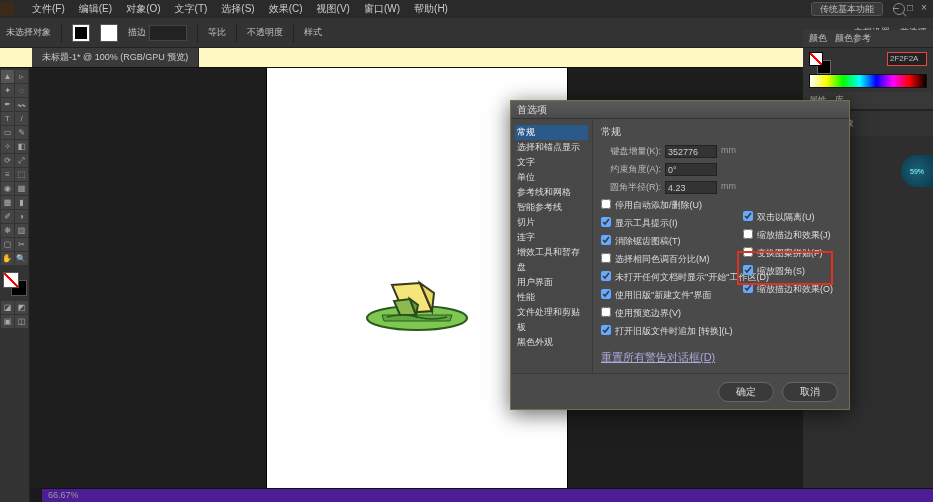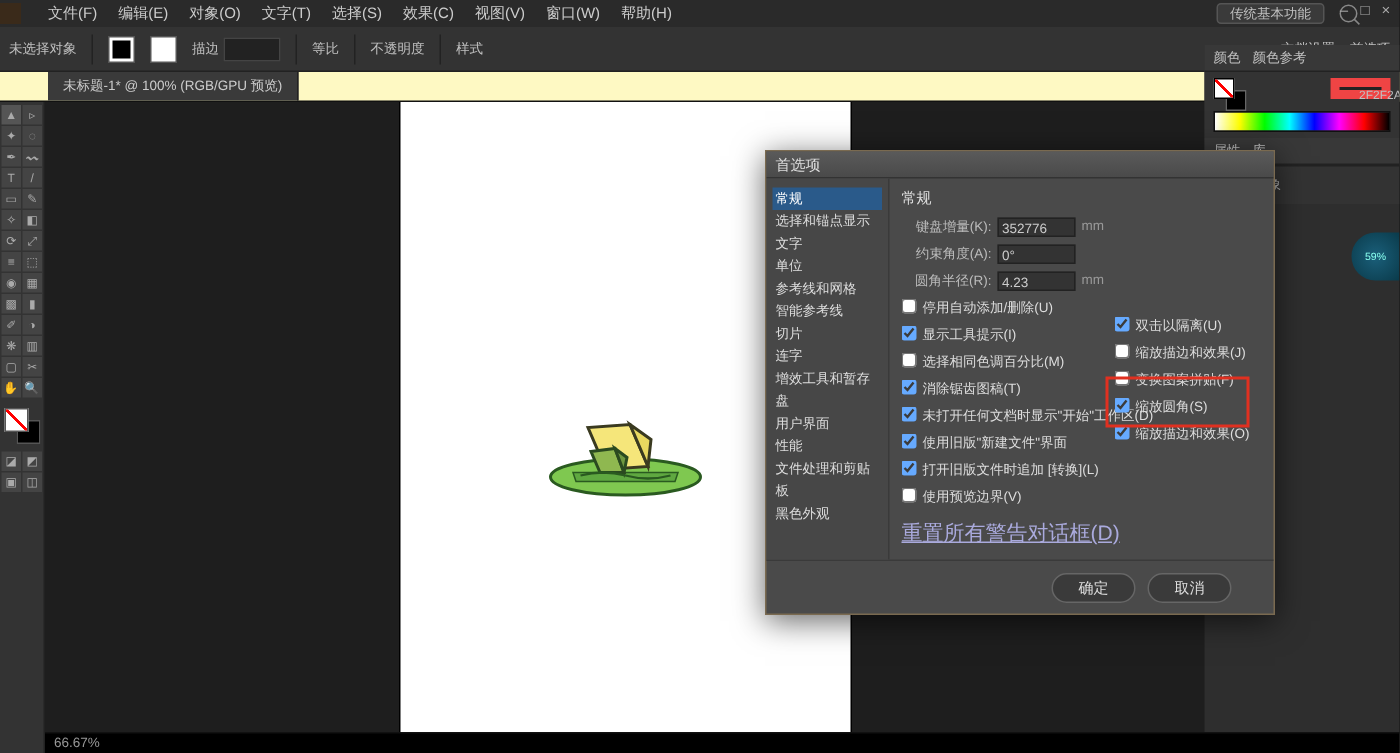--- a/index.html
+++ b/index.html
@@ -40,21 +40,21 @@
 .zongzi { position:absolute; left:50%; top:230px; transform:translate(-50%,-50%); }
 
 
 .rightcol { position:absolute; right:0; top:30px; width:130px; bottom:0; background:#2e2e2e; }
 .rightcol .hdr { height:18px; background:#383838; display:flex; align-items:center; padding:0 6px; gap:8px; font-size:9px; border-bottom:1px solid #222; }
 .spectrum { height:44px; position:relative; background:#333; }
 .spectrum .swatchpair { position:absolute; left:6px; top:4px; width:22px; height:22px; }
 .spectrum .swatchpair .a { position:absolute; width:14px; height:14px; background:#fff; border:1px solid #000; }
 .spectrum .swatchpair .a::after { content:""; position:absolute; inset:0; background:linear-gradient(45deg,transparent 45%,red 45%,red 55%,transparent 55%); }
 .spectrum .swatchpair .b { position:absolute; width:14px; height:14px; background:#000; border:1px solid #666; right:0; bottom:0; }
-.spectrum .hexfield { position:absolute; right:6px; top:4px; width:40px; height:14px; background:#222; border:6px solid #ef4444; font-size:8px; padding:1px 13px; }
+.spectrum .hexfield { position:absolute; right:6px; top:4px; width:40px; height:14px; background:#222; border:1px solid #ef4444; font-size:8px; padding:1px 2px; }
 .spectrum .ramp { position:absolute; left:6px; right:6px; bottom:4px; height:14px; background:linear-gradient(to right,#fff,#ff0,#0f0,#0ff,#00f,#f0f,#f00,#000); border:1px solid #111; }
 .panel2 { height:26px; background:#333; border-top:1px solid #222; display:flex; align-items:center; padding:0 6px; font-size:9px; }
 
 
 .cpu-badge { position:absolute; right:0; top:155px; width:32px; height:32px; border-radius:16px 0 0 16px; background:radial-gradient(circle,#1a5f7a,#0a3a4a); display:flex; align-items:center; justify-content:center; flex-direction:column; font-size:7px; color:#8fe; }
 
 
 .dialog { position:absolute; left:510px; top:100px; width:340px; height:310px; background:#4a4a4a; border:1px solid #7a6a50; box-shadow:0 4px 20px rgba(0,0,0,.6); color:#ddd; }
 .dialog .title { height:18px; background:linear-gradient(#5a5a5a,#4a4a4a); padding:2px 6px; font-size:10px; border-bottom:1px solid #333; }
 .dialog .body { display:flex; height:254px; }
@@ -65,26 +65,26 @@
 .dialog .heading { font-size:10px; margin-bottom:6px; }
 .dialog .row { display:flex; align-items:flex-start; gap:4px; margin-bottom:4px; height:14px; }
 .dialog .row label { width:60px; text-align:right; color:#bbb; }
 .dialog .row input { width:52px; height:13px; background:#333; border:1px solid #222; color:#ccc; font-size:9px; padding:0 2px; }
 .dialog .row .unit { color:#999; }
 .dialog .checks { margin-top:4px; }
 .dialog .checks .row { height:14px; }
 .dialog .checks input[type=checkbox] { width:10px; height:10px; accent-color:#6af; }
 .dialog .col2 { position:absolute; left:150px; top:88px; }
 .dialog .redbox { position:absolute; left:144px; top:132px; width:96px; height:34px; border:2px solid #e03020; pointer-events:none; }
-.dialog .resetlink { position:absolute; left:8px; bottom:8px; color:#aad; text-decoration:underline; font-size:14px; }
-.dialog .buttons { height:36px; display:flex; align-items:center; justify-content:flex-end; gap:8px; padding:0 28px; border-top:1px solid #3a3a3a; }
+.dialog .resetlink { position:absolute; left:8px; bottom:8px; color:#aad; text-decoration:underline; font-size:11px; }
+.dialog .buttons { height:36px; display:flex; align-items:center; justify-content:flex-end; gap:8px; padding:0 11px; border-top:1px solid #3a3a3a; }
 .dialog .buttons button { width:56px; height:20px; background:#3a3a3a; border:1px solid #666; border-radius:10px; color:#ddd; font-size:10px; }
 
 
-.status { position:absolute; left:30px; right:0; bottom:0; height:14px; background:#000000; border-top:1px solid #111; font-size:9px; padding:1px 6px; color:#999;margin-top:28px; }
+.status { position:absolute; left:42px; right:0; bottom:0; height:14px; background:#4c1d95; border-top:1px solid #111; font-size:9px; padding:1px 6px; color:#999;margin-top:28px; }
 
 .topright-pill { position:absolute; right:50px; top:2px; height:14px; padding:0 8px; background:#3a3a3a; border:1px solid #555; border-radius:3px; font-size:9px; display:flex; align-items:center; }
 .search-icon { position:absolute; right:28px; top:3px; width:12px; height:12px; border:1px solid #888; border-radius:50%; }
 .search-icon::after { content:""; position:absolute; width:5px; height:1px; background:#888; right:-3px; bottom:-1px; transform:rotate(45deg); }
 .winctrl { position:absolute; right:4px; top:2px; display:flex; gap:4px; }
 .winctrl span { width:10px; height:10px; color:#aaa; font-size:10px; text-align:center; }
 .adobe-logo { width:14px; height:14px; background:#3a2a1a; margin-right:4px; }
 </style>
 </head>
 <body>
@@ -283,42 +283,42 @@
       <div class="checks">
         <div class="row">
             <input type="checkbox" style="">
             <span>停用自动添加/删除(U)</span>
           </div>
         <div class="row">
             <input type="checkbox" checked="" style="">
             <span>显示工具提示(I)</span>
           </div>
         <div class="row">
+            <input type="checkbox" checked="" style="">
+            <span>消除锯齿图稿(T)</span>
+          </div>
+        <div class="row">
             <input type="checkbox" style="">
             <span>选择相同色调百分比(M)</span>
           </div>
         <div class="row">
             <input type="checkbox" checked="" style="">
-            <span>消除锯齿图稿(T)</span>
-          </div>
-        <div class="row">
-            <input type="checkbox" checked="" style="">
             <span>未打开任何文档时显示"开始"工作区(D)</span>
           </div>
         <div class="row">
             <input type="checkbox" checked="" style="">
             <span>使用旧版"新建文件"界面</span>
           </div>
         <div class="row">
+            <input type="checkbox" style="">
+            <span>使用预览边界(V)</span>
+          </div>
+        <div class="row">
             <input type="checkbox" checked="" style="">
             <span>打开旧版文件时追加 [转换](L)</span>
-          </div>
-        <div class="row">
-            <input type="checkbox" style="">
-            <span>使用预览边界(V)</span>
           </div>
       </div>
 
       <div class="col2 checks">
         <div class="row">
             <input type="checkbox" checked="" style="">
             <span>双击以隔离(U)</span>
           </div>
         <div class="row">
             <input type="checkbox" style="">

